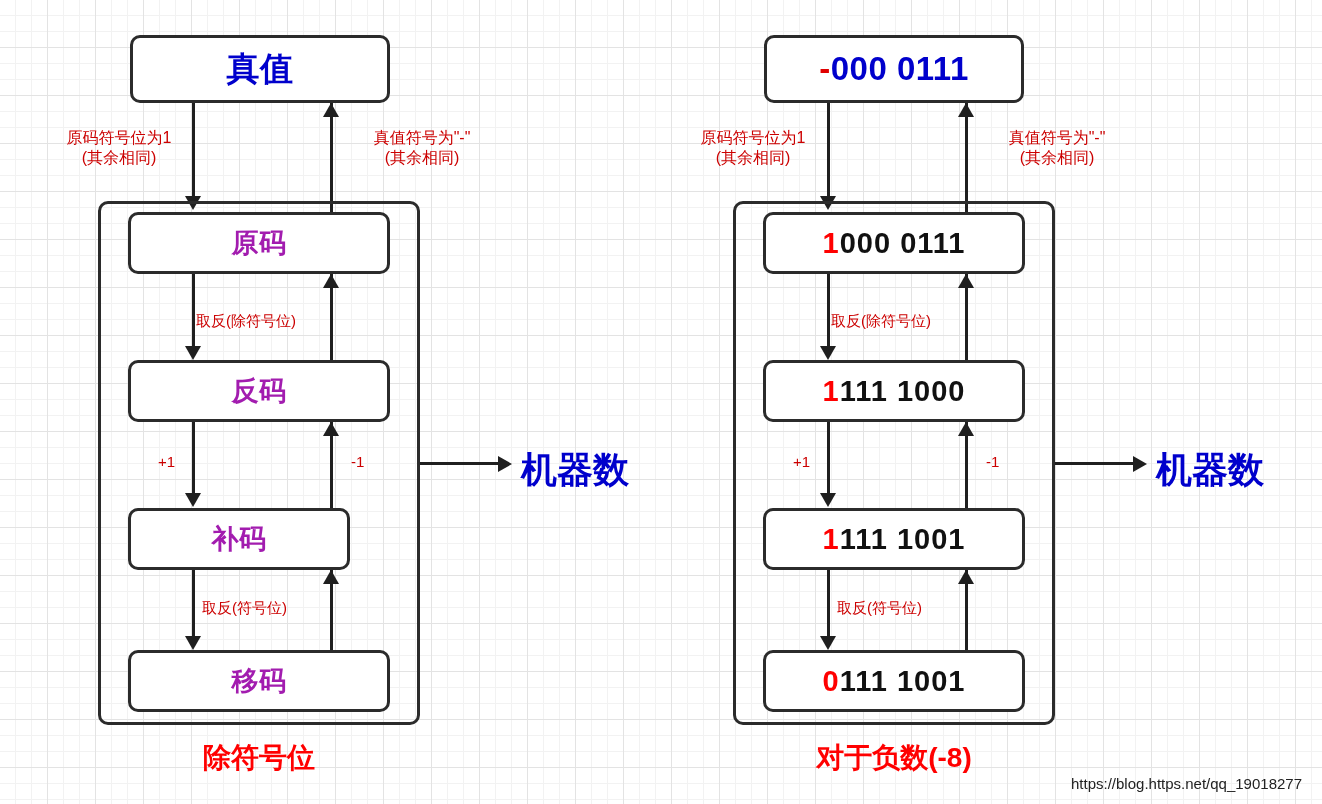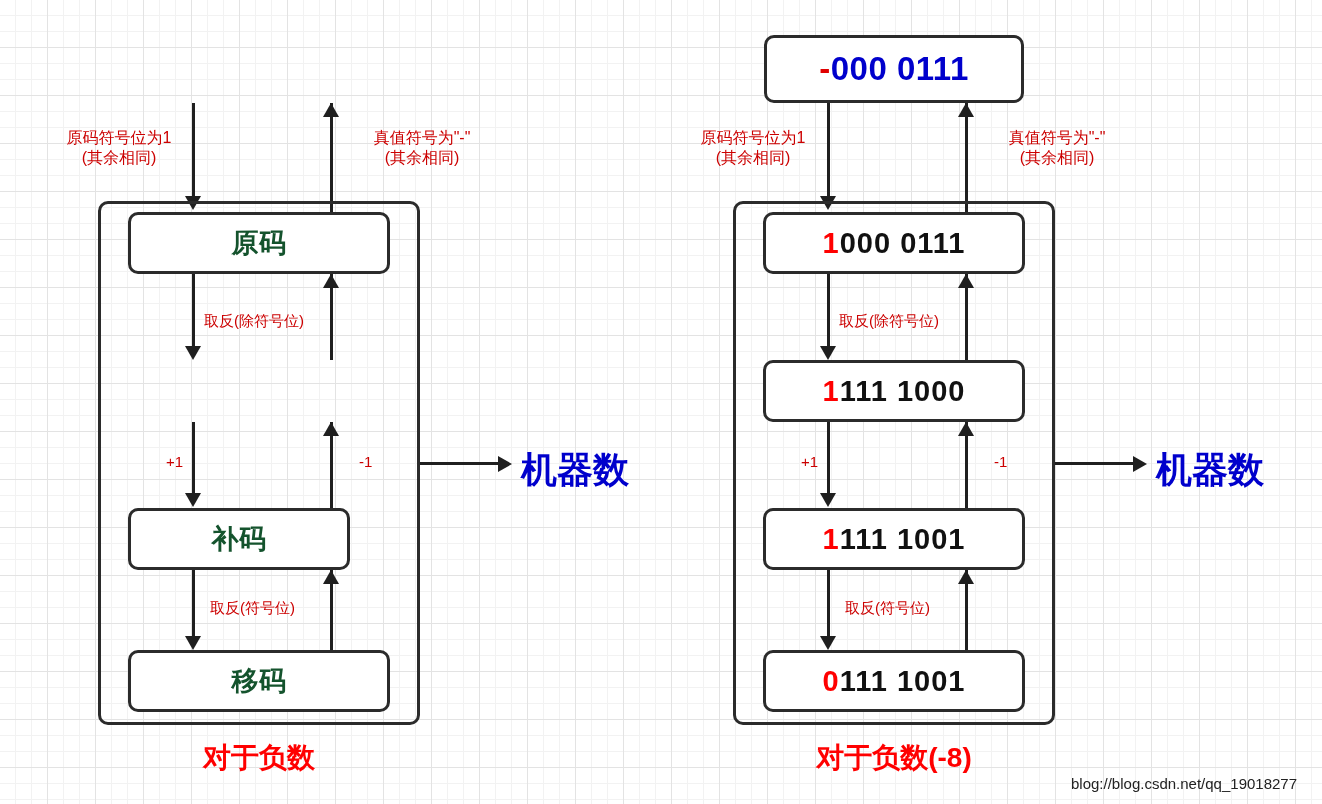--- a/index.html
+++ b/index.html
@@ -34,21 +34,21 @@
     align-items: center;
     justify-content: center;
     font-weight: bold;
     letter-spacing: 0.5px;
   }
   .node.truth {
     color: #0000cc;
     font-size: 33px;
   }
   .node.plain {
-    color: #14532d;
+    color: #a21caf;
     font-size: 27px;
   }
   .node.bits {
     color: #111111;
     font-size: 29px;
     letter-spacing: 1px;
   }
   .sign-red { color: #ff0000; }
   .sign-blue { color: #0000cc; }
   .minus-red { color: #e00000; }
@@ -98,21 +98,21 @@
   
   .lbl-red {
     position: absolute;
     color: #cc0000;
     font-weight: normal;
     font-size: 16px;
     line-height: 1.25;
     white-space: pre-line;
     text-align: center;
   }
-  .lbl-red.small { font-size: 15px; white-space: nowrap; margin-left: 8px; }
+  .lbl-red.small { font-size: 15px; white-space: nowrap; }
   .lbl-blue {
     position: absolute;
     color: #0000cc;
     font-weight: bold;
     font-size: 36px;
     white-space: nowrap;
   }
   .caption {
     position: absolute;
     color: #ff0000;
@@ -126,20 +126,23 @@
     color: #222222;
     font-size: 15px;
     white-space: nowrap;
   }
 </style>
 </head>
 <body>
 
 <div id="canvas">
 
+  <div class="node truth" style="left:130px; top:35px; width:260px; height:68px;">
+    <span>真值</span>
+  </div>
 
   <div class="vline" style="left:192px; top:103px; height:95px;"></div>
   <div class="arrow-down" style="left:185px; top:196px;"></div>
 
   <div class="vline" style="left:330px; top:103px; height:170px;"></div>
   <div class="arrow-up" style="left:323px; top:103px;"></div>
 
   <div class="lbl-red" style="left:44px; top:128px; width:150px;">原码符号位为1
 (其余相同)</div>
   <div class="lbl-red" style="left:342px; top:128px; width:160px;">真值符号为"-"
@@ -151,20 +154,23 @@
     <span>原码</span>
   </div>
 
   <div class="vline" style="left:192px; top:274px; height:78px;"></div>
   <div class="arrow-down" style="left:185px; top:346px;"></div>
 
   <div class="vline" style="left:330px; top:274px; height:86px;"></div>
   <div class="arrow-up" style="left:323px; top:274px;"></div>
   <div class="lbl-red small" style="left:196px; top:312px;">取反(除符号位)</div>
 
+  <div class="node plain" style="left:128px; top:360px; width:262px; height:62px;">
+    <span>反码</span>
+  </div>
 
   <div class="vline" style="left:192px; top:422px; height:76px;"></div>
   <div class="arrow-down" style="left:185px; top:493px;"></div>
 
   <div class="vline" style="left:330px; top:422px; height:86px;"></div>
   <div class="arrow-up" style="left:323px; top:422px;"></div>
   <div class="lbl-red small" style="left:158px; top:453px;">+1</div>
   <div class="lbl-red small" style="left:351px; top:453px;">-1</div>
 
   <div class="node plain" style="left:128px; top:508px; width:222px; height:62px;">
@@ -179,21 +185,21 @@
   <div class="lbl-red small" style="left:202px; top:599px;">取反(符号位)</div>
 
   <div class="node plain" style="left:128px; top:650px; width:262px; height:62px;">
     <span>移码</span>
   </div>
 
   <div class="hline" style="left:420px; top:462px; width:80px;"></div>
   <div class="arrow-right" style="left:498px; top:456px;"></div>
   <div class="lbl-blue" style="left:521px; top:446px;">机器数</div>
 
-  <div class="caption" style="left:98px; top:739px; width:322px;">对于负数</div>
+  <div class="caption" style="left:98px; top:739px; width:322px;">除符号位</div>
 
   <div class="node truth" style="left:764px; top:35px; width:260px; height:68px;">
     <span class="minus-red">-</span>
       <span class="sign-blue">000 0111</span>
   </div>
 
   <div class="vline" style="left:827px; top:103px; height:95px;"></div>
   <div class="arrow-down" style="left:820px; top:196px;"></div>
 
   <div class="vline" style="left:965px; top:103px; height:170px;"></div>
@@ -244,15 +250,15 @@
     <span class="sign-red">0</span>
       <span>111 1001</span>
   </div>
 
   <div class="hline" style="left:1055px; top:462px; width:80px;"></div>
   <div class="arrow-right" style="left:1133px; top:456px;"></div>
   <div class="lbl-blue" style="left:1156px; top:446px;">机器数</div>
 
   <div class="caption" style="left:733px; top:739px; width:322px;">对于负数(-8)</div>
 
-  <div class="watermark" style="left:1071px; top:775px;">blog://blog.csdn.net/qq_19018277</div>
+  <div class="watermark" style="left:1071px; top:775px;">https://blog.https.net/qq_19018277</div>
 
 </div>
 
 </body></html>

